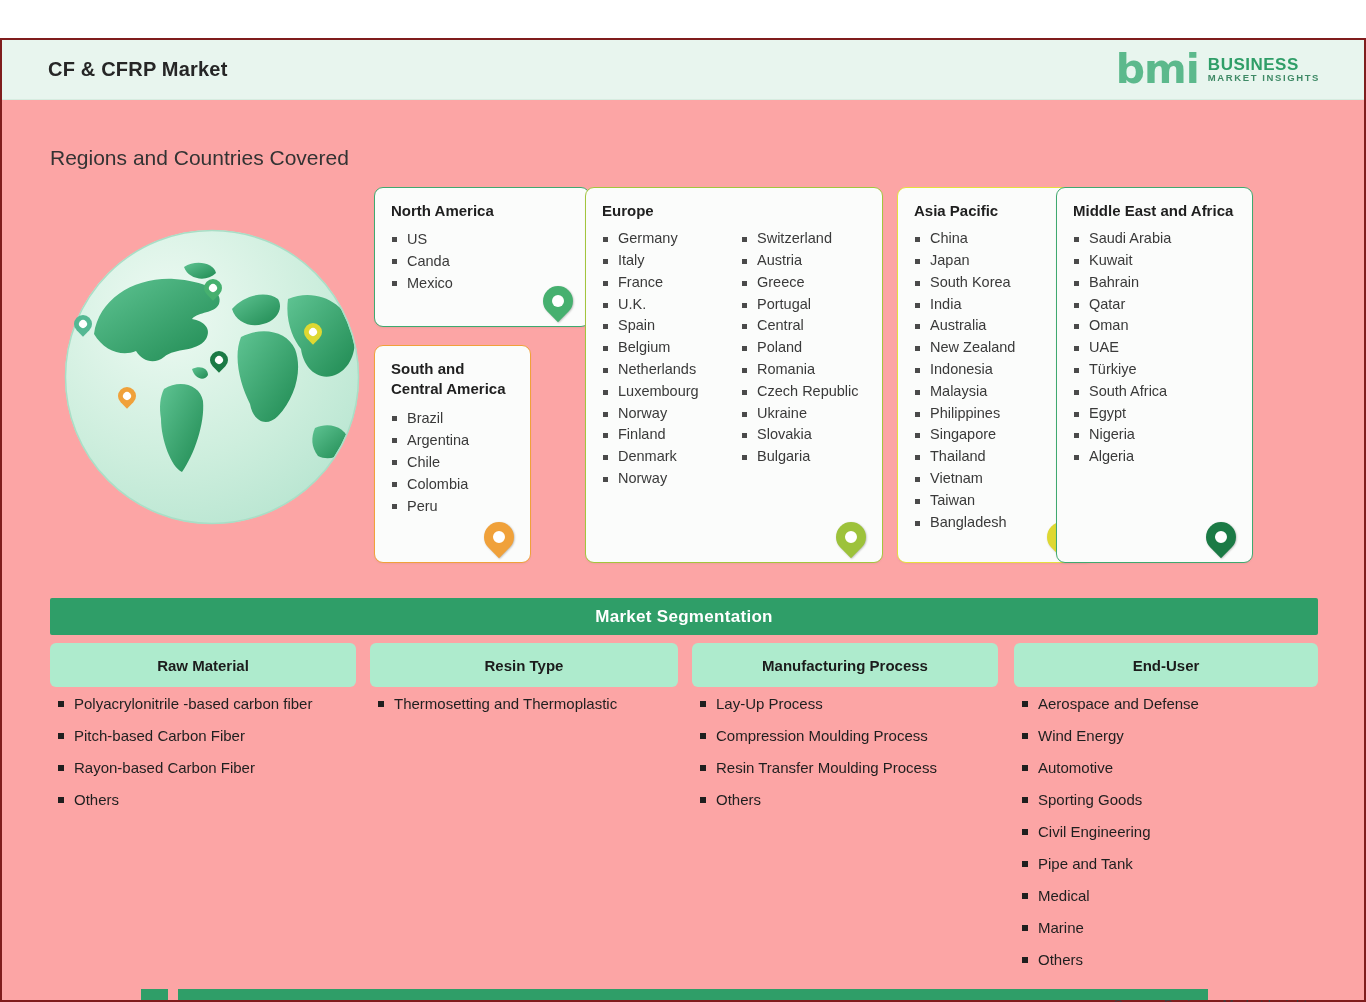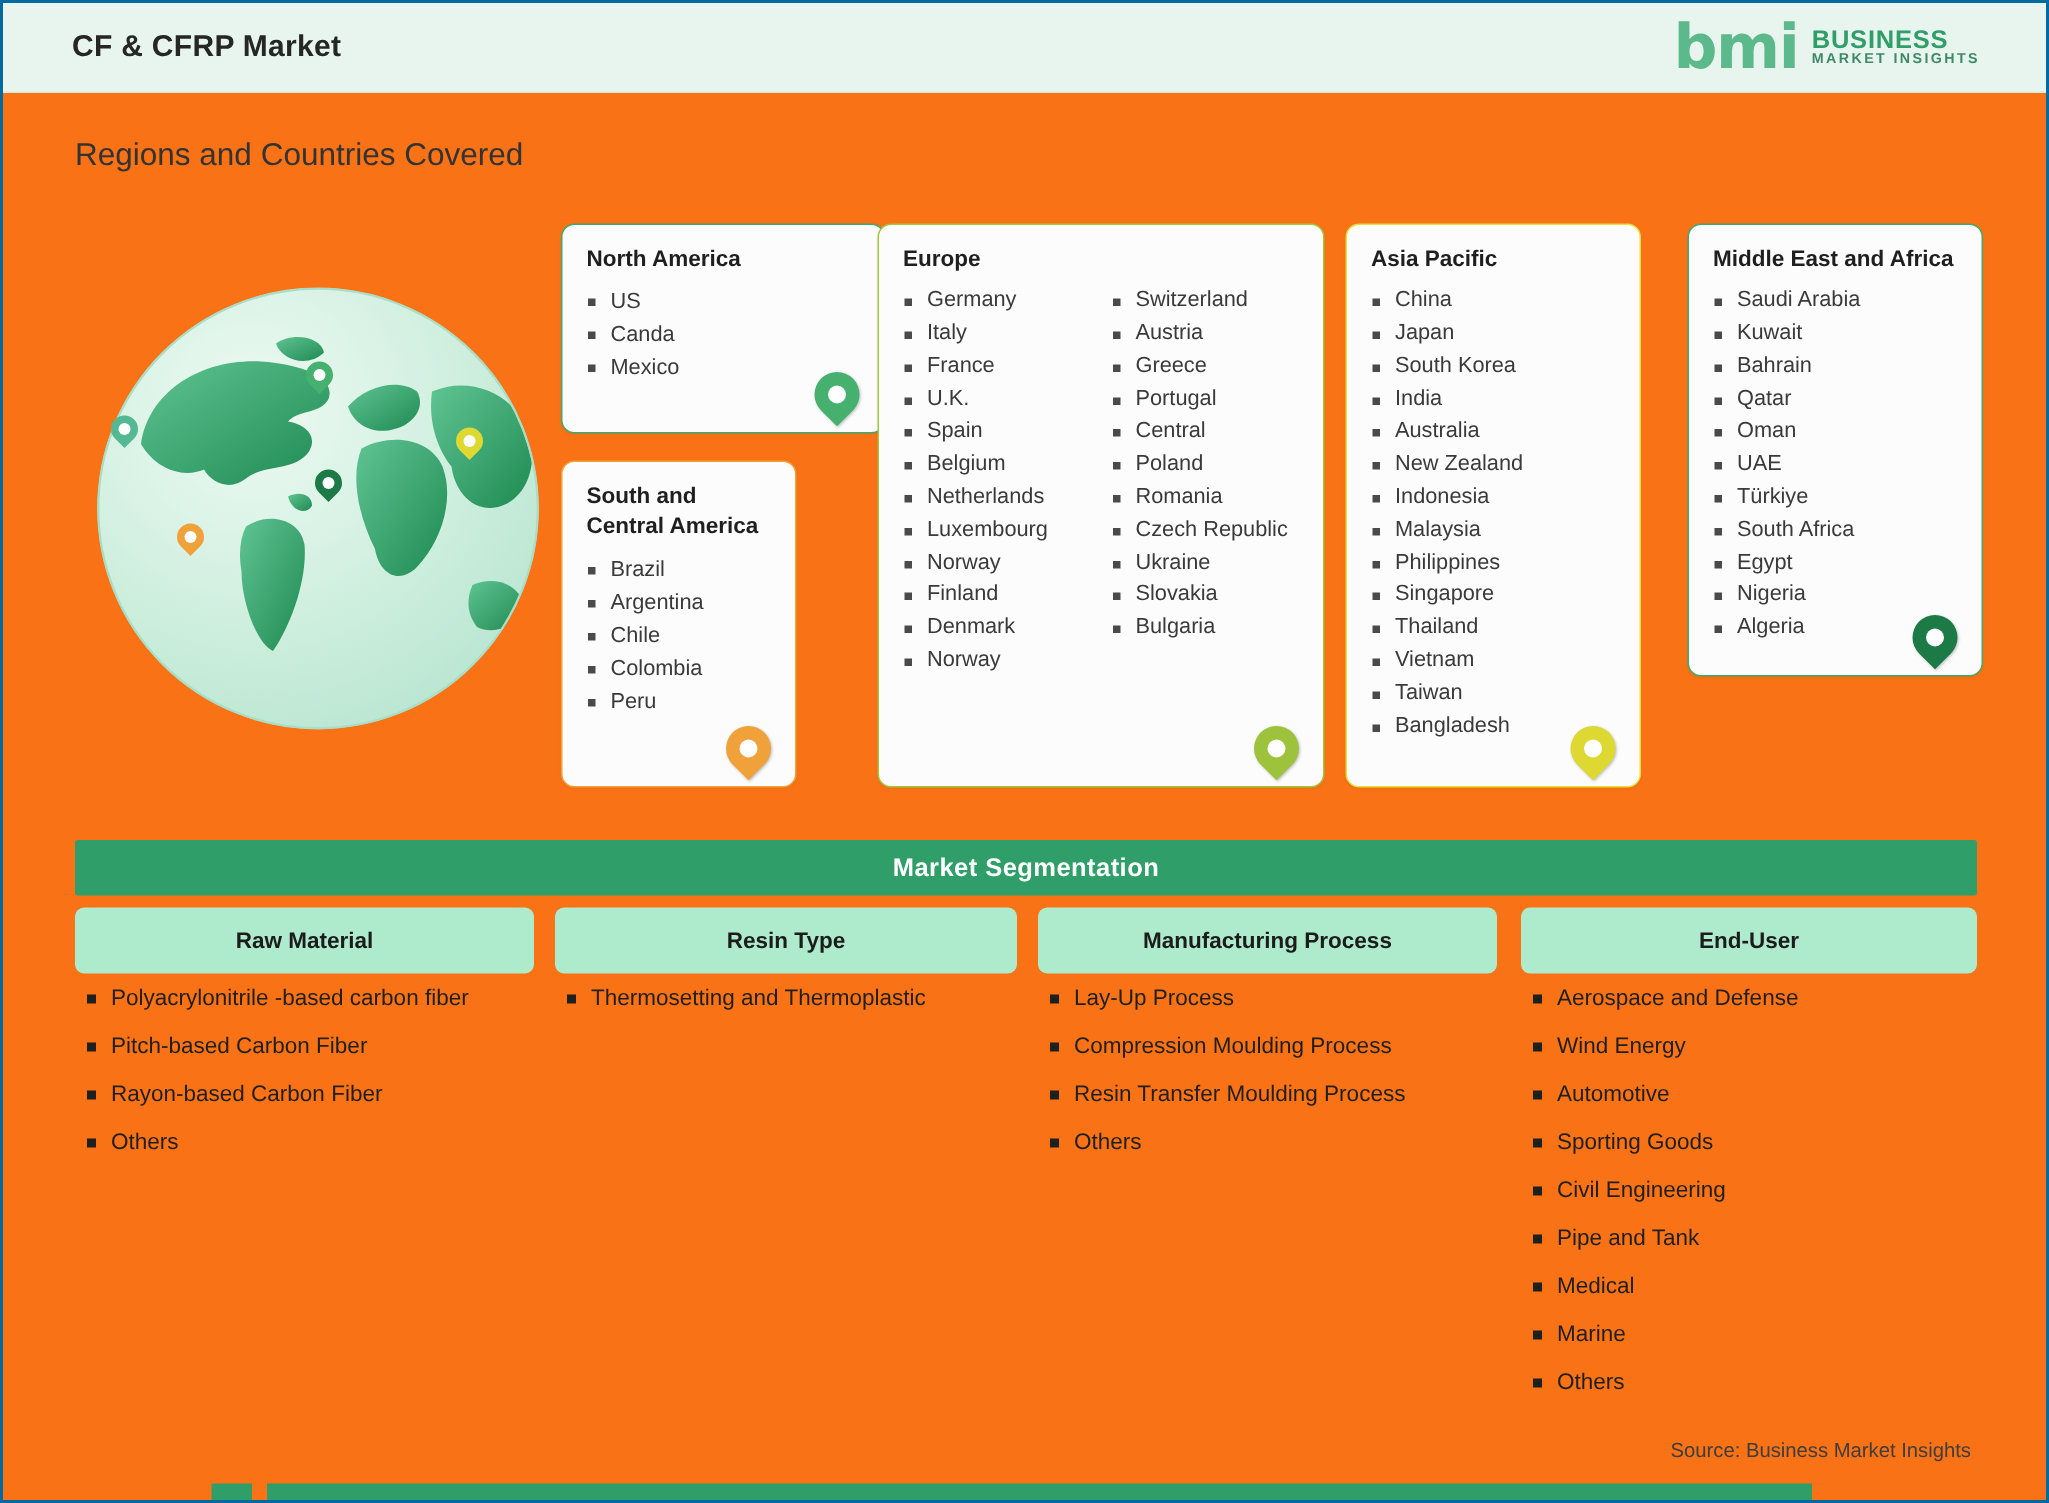--- a/index.html
+++ b/index.html
@@ -1,34 +1,34 @@
 <!DOCTYPE html>
 <html><head>
 <meta charset="utf-8">
 <style>
   * { margin:0; padding:0; box-sizing:border-box; }
   html,body { width:1366px; height:1002px; }
   body { font-family:"Liberation Sans", sans-serif; background:#ffffff; position:relative; overflow:hidden; }
 
-  .page { position:absolute; inset:0; border:2px solid #0369a1; background:#f97316; }
+  .page { position:absolute; inset:0; border:2px solid #7f1d1d; background:#fca5a5;margin-top:38px; }
 
   
   .topbar { position:absolute; left:0; top:0; right:0; height:60px; background:#e8f5ee;
             border-bottom:1px solid #d7ece0; display:flex; align-items:center; justify-content:space-between;
             padding:0 44px 0 46px; }
   .doc-title { font-size:20px; font-weight:bold; color:#262626; letter-spacing:0.2px; }
   .logo { display:flex; align-items:center; gap:9px; }
   .logo-mark { font-size:41px; font-weight:bold; color:#5cb98c; letter-spacing:-1px; line-height:1;
                font-family:"DejaVu Sans", sans-serif; }
   .logo-text { display:flex; flex-direction:column; line-height:1.05; }
   .logo-line1 { font-size:17px; font-weight:bold; color:#2f9e68; letter-spacing:0.5px; }
   .logo-line2 { font-size:9.5px; font-weight:bold; color:#3f8a66; letter-spacing:1.6px; }
 
   
-  .section-title { position:absolute; left:48px; top:90px; font-size:21px; font-weight:400; color:#333333; }
+  .section-title { position:absolute; left:48px; top:106px; font-size:21px; font-weight:400; color:#333333; }
 
   
   .globe { position:absolute; left:62px; top:189px; width:296px; height:296px; }
   .globe svg { display:block; }
 
   
   .pin { position:absolute; border-radius:50% 50% 50% 0; transform:rotate(-45deg); }
   .pin::after { content:""; position:absolute; background:#ffffff; border-radius:50%; }
   .glb-pin { width:18px; height:18px; }
   .glb-pin::after { inset:5px; }
@@ -53,21 +53,21 @@
                  padding:13px 14px 10px 16px; box-shadow:0 1px 2px rgba(0,0,0,0.05); }
   .region-card h3 { font-size:15px; font-weight:bold; color:#1f1f1f; margin-bottom:7px; line-height:1.35; }
   .region-card ul { list-style:none; }
   .region-card li { position:relative; font-size:14.5px; color:#3a3a3a; line-height:22px; padding-left:16px; }
   .region-card li::before { content:""; position:absolute; left:1px; top:9px; width:5px; height:5px; background:#4a4a4a; }
 
   .card-na  { left:372px; top:147px; width:216px; height:140px; border-color:#3fa96f; }
   .card-sca { left:372px; top:305px; width:157px; height:218px; border-color:#f0a13a; }
   .card-eu  { left:583px; top:147px; width:298px; height:376px; border-color:#a3c53d; }
   .card-ap  { left:895px; top:147px; width:197px; height:376px; border-color:#e6df3e; }
-  .card-mea { left:1123px; top:147px; width:197px; height:302px; border-color:#3fa96f; }
+  .card-mea { left:1054px; top:147px; width:197px; height:376px; border-color:#3fa96f; }
 
   .eu-cols { display:flex; gap:12px; }
   .eu-cols ul { flex:1; }
   .card-ap li, .card-mea li, .card-eu li { line-height:21.8px; }
 
   
   .seg-bar { position:absolute; left:48px; top:558px; width:1268px; height:37px; background:#2f9e68;
              border-radius:2px; display:flex; align-items:center; justify-content:center; }
   .seg-bar span { color:#ffffff; font-size:17px; font-weight:bold; letter-spacing:0.3px; }
 

